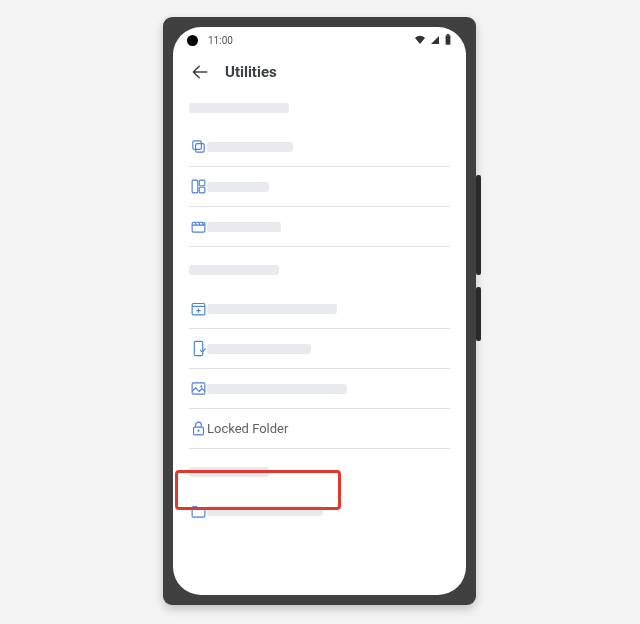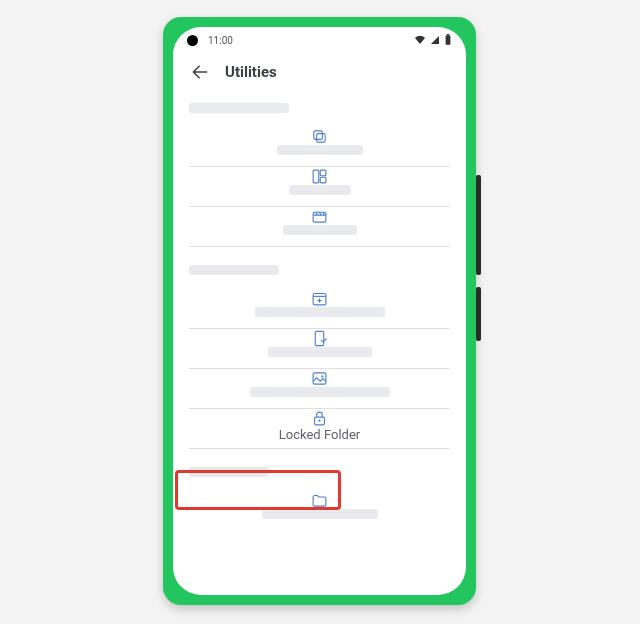--- a/index.html
+++ b/index.html
@@ -9,22 +9,22 @@
     background: #f3f3f3;
     font-family: Roboto, "Segoe UI", Arial, sans-serif;
     color: #3c4043;
   }
   .stage { position: relative; width: 640px; height: 624px; }
 
   .phone {
     position: absolute;
     left: 163px; top: 17px;
     width: 313px; height: 588px;
-    border-radius: 18px;
-    background: #22c55e;
+    border-radius: 9px;
+    background: #404040;
     padding: 10px;
     box-shadow: 0 4px 10px rgba(0,0,0,0.2);
   }
   .side-btn { position: absolute; right: -5px; width: 5px; background:#2a2a2a; border-radius: 2px; }
   .sb1 { top: 158px; height: 100px; }
   .sb2 { top: 270px; height: 54px; }
 
   .screen {
     width: 100%; height: 100%;
     background: #fff;
@@ -63,21 +63,20 @@
   }
   .sh1 { width: 100px; margin-top: 6px; }
   .sh2 { width: 90px; margin-top: 18px; }
   .sh3 { width: 80px; margin-top: 18px; }
 
   .row {
     display: flex; align-items: center;
     height: 40px;
     border-bottom: 1px solid #e0e0e0;
     gap: 0;
-    flex-direction: column;
   }
   .row:last-child { border-bottom: none; }
   .row-icon { width: 18px; height: 18px; display:flex; align-items:center; justify-content:center; }
   .row-icon svg { display:block; }
   .row-label { font-size: 13px; color:#5f6368; }
   .row-skel { height: 10px; background:#e8eaed; border-radius:3px; }
   .rs-a { width: 86px; } .rs-b { width: 62px; } .rs-c { width: 74px; }
   .rs-d { width: 130px; } .rs-e { width: 104px; } .rs-f { width: 140px; }
   .rs-g { width: 116px; }
 

